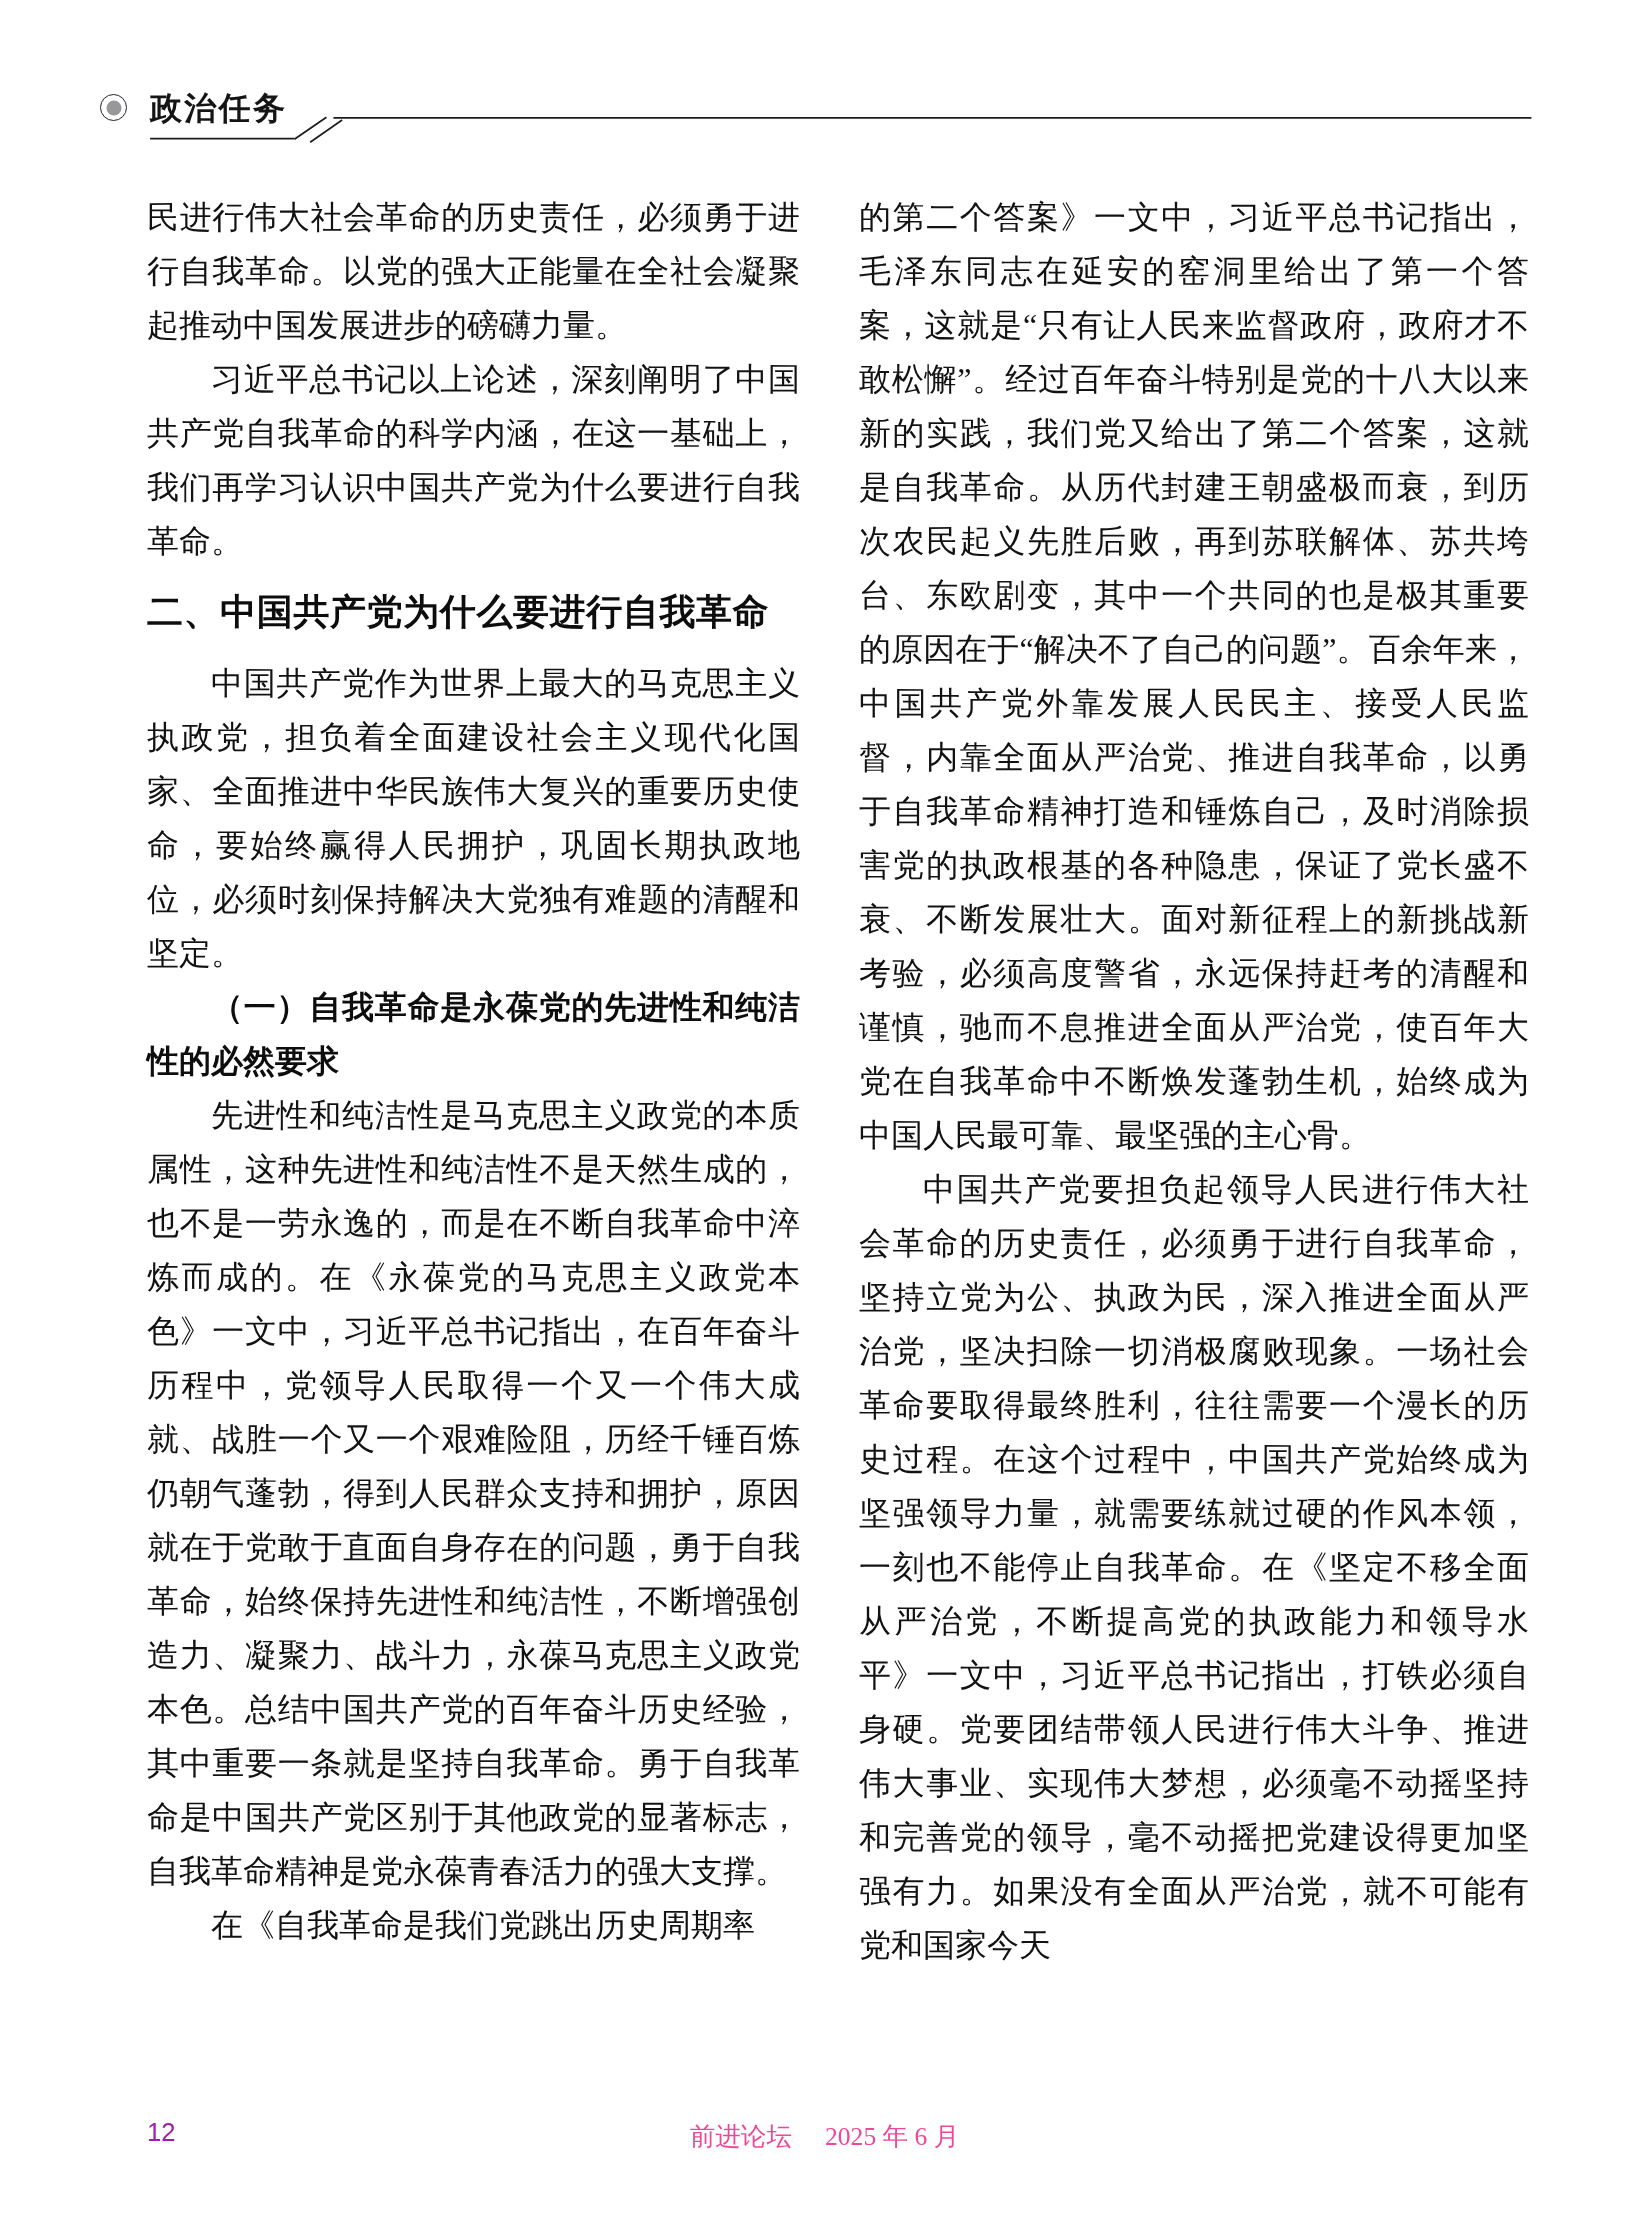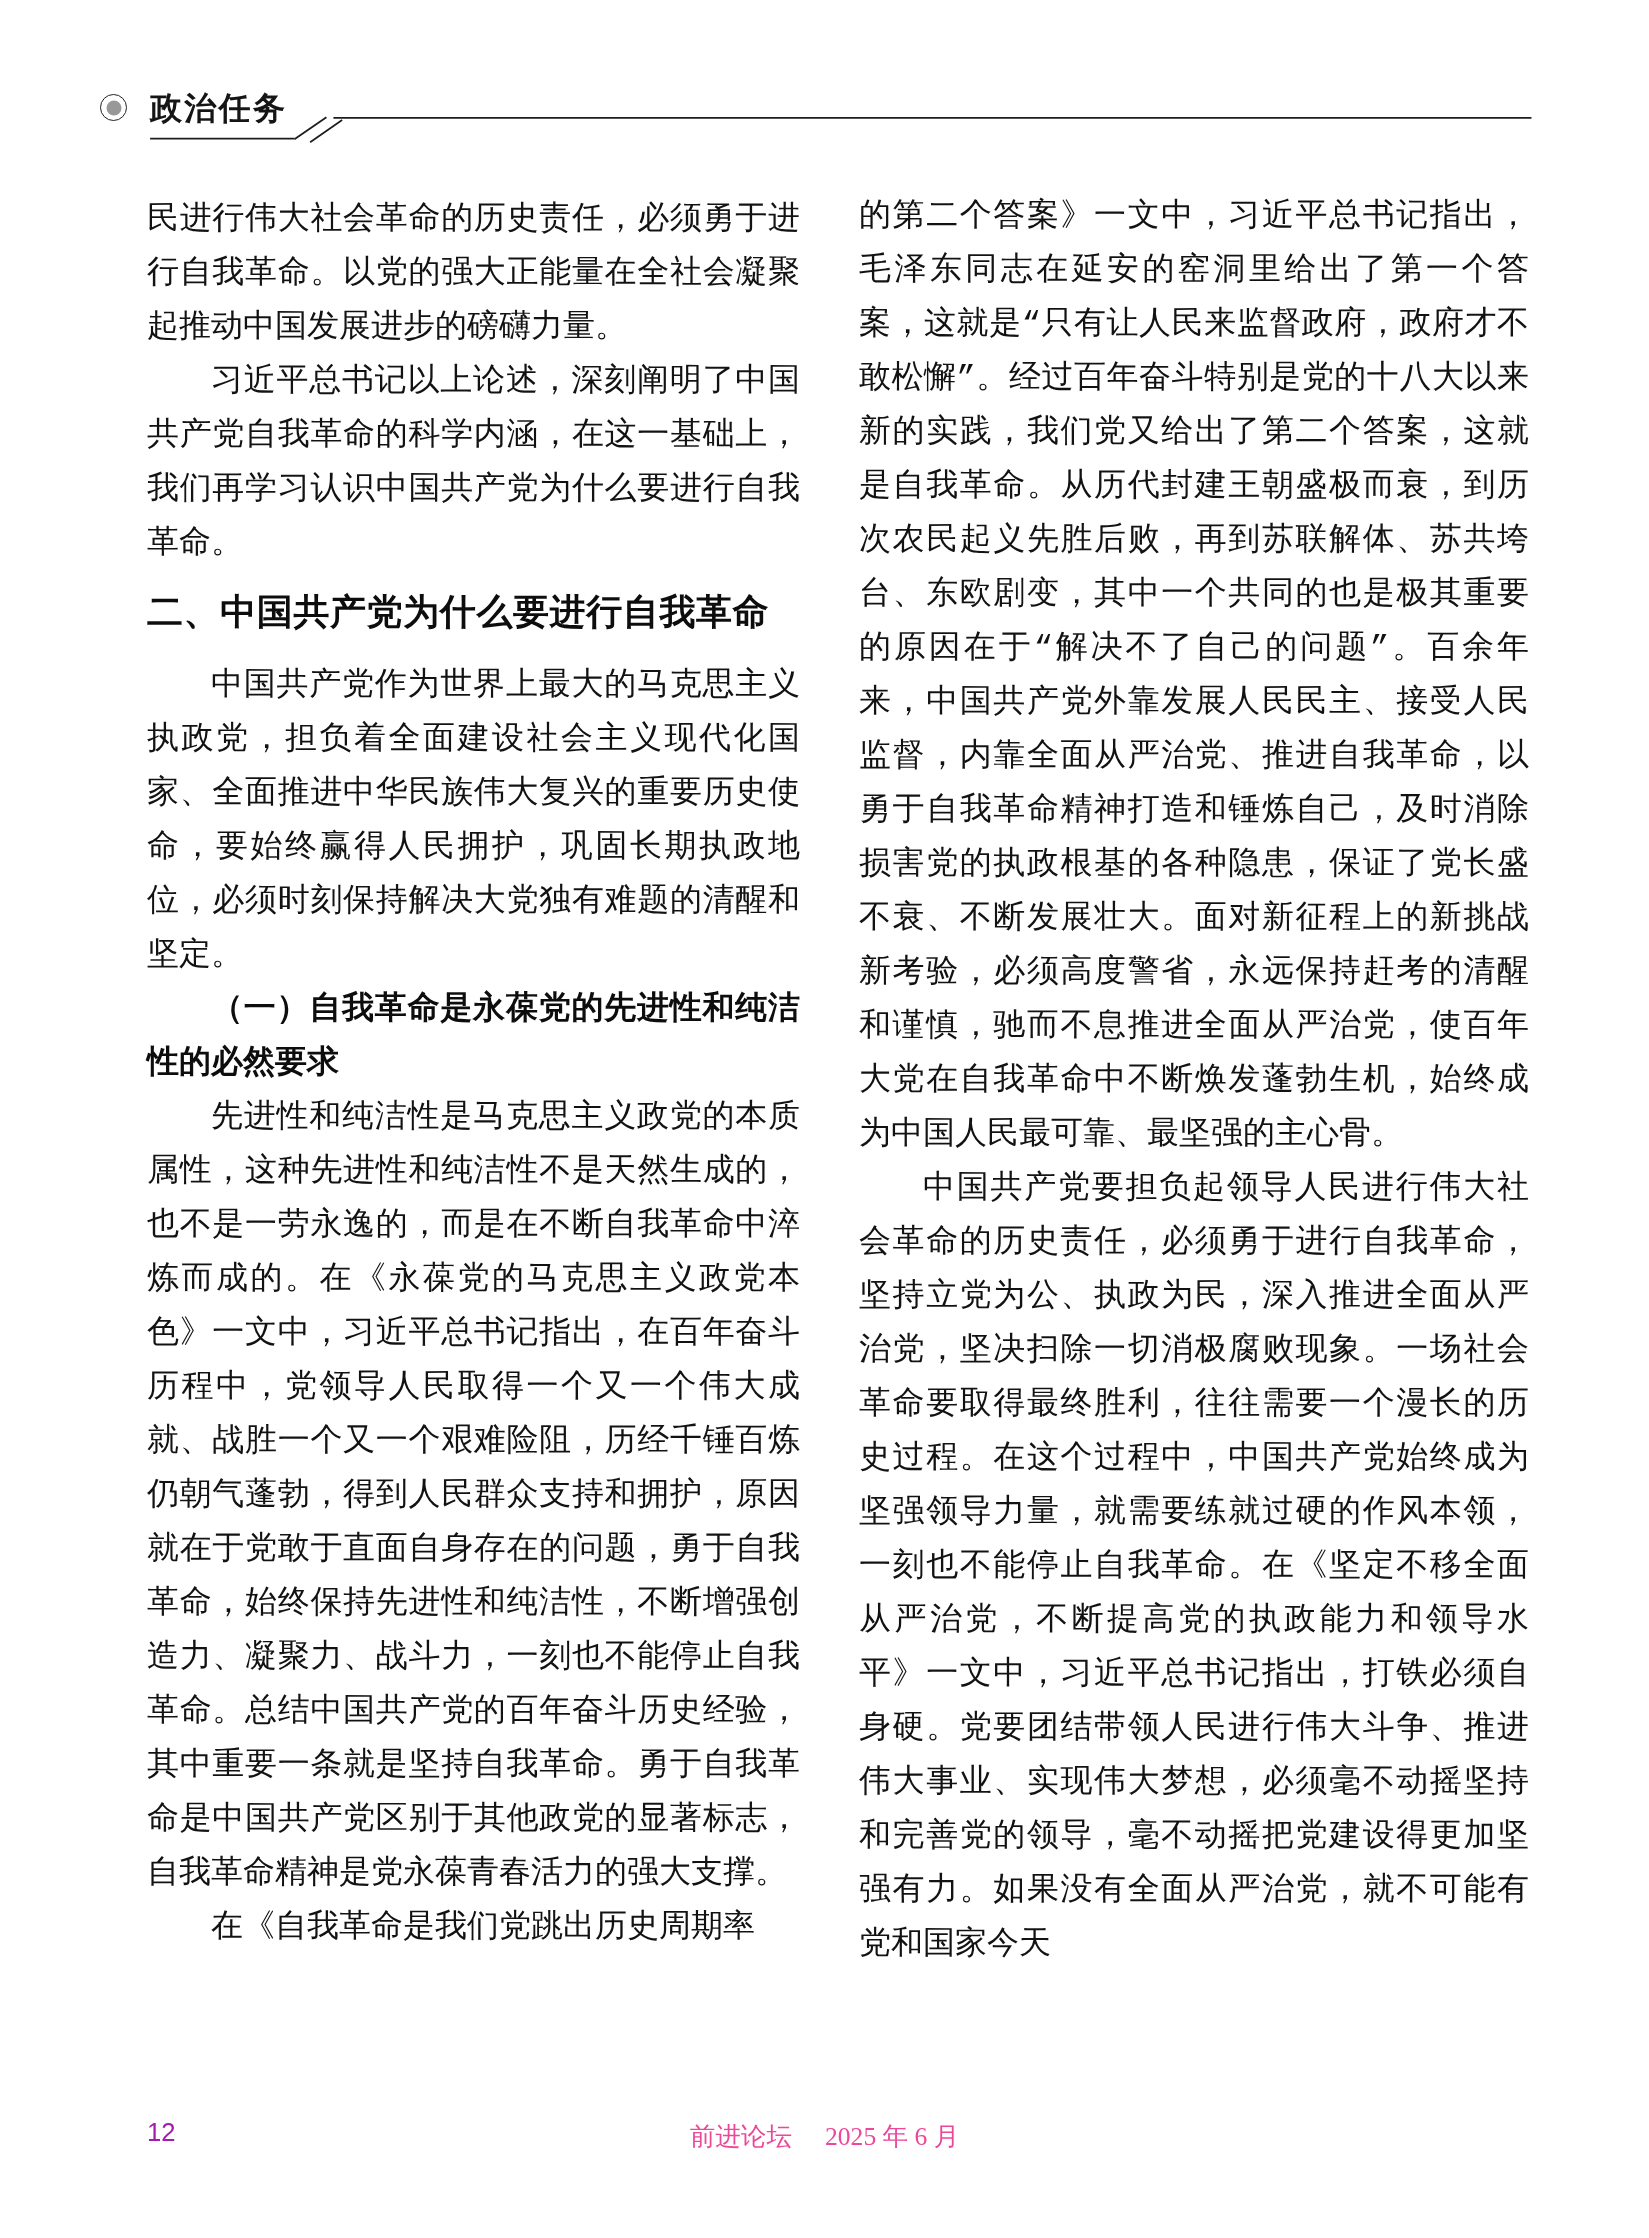--- a/index.html
+++ b/index.html
@@ -48,21 +48,21 @@
   
   .col {
     position: absolute;
     top: 190px;
     font-size: 32px;
     line-height: 54px;
     text-align: justify;
     color: #121212;
   }
   .col-left  { left: 147px;  width: 653px; }
-  .col-right { left: 859px; width: 670px; font-family: Liberation Mono, monospace; }
+  .col-right { left: 859px; width: 670px; }
   .col p { margin: 0; padding: 0; }
   .para-indent { text-indent: 2em; }
   .para-cont   { text-indent: 0; }
 
   .section-heading {
     font-family: "Liberation Sans", sans-serif;
     font-weight: bold;
     font-size: 36px;
     line-height: 62px;
     letter-spacing: 0.6px;
@@ -116,21 +116,21 @@
   </div>
 
   <main>
 
     <section class="col col-left">
       <p class="para-cont">民进行伟大社会革命的历史责任，必须勇于进行自我革命。以党的强大正能量在全社会凝聚起推动中国发展进步的磅礴力量。</p>
       <p class="para-indent">习近平总书记以上论述，深刻阐明了中国共产党自我革命的科学内涵，在这一基础上，我们再学习认识中国共产党为什么要进行自我革命。</p>
       <h2 class="section-heading">二、中国共产党为什么要进行自我革命</h2>
       <p class="para-indent">中国共产党作为世界上最大的马克思主义执政党，担负着全面建设社会主义现代化国家、全面推进中华民族伟大复兴的重要历史使命，要始终赢得人民拥护，巩固长期执政地位，必须时刻保持解决大党独有难题的清醒和坚定。</p>
       <h3 class="subhead">（一）自我革命是永葆党的先进性和纯洁性的必然要求</h3>
-      <p class="para-indent">先进性和纯洁性是马克思主义政党的本质属性，这种先进性和纯洁性不是天然生成的，也不是一劳永逸的，而是在不断自我革命中淬炼而成的。在《永葆党的马克思主义政党本色》一文中，习近平总书记指出，在百年奋斗历程中，党领导人民取得一个又一个伟大成就、战胜一个又一个艰难险阻，历经千锤百炼仍朝气蓬勃，得到人民群众支持和拥护，原因就在于党敢于直面自身存在的问题，勇于自我革命，始终保持先进性和纯洁性，不断增强创造力、凝聚力、战斗力，一刻也不能停止自我革命。总结中国共产党的百年奋斗历史经验，其中重要一条就是坚持自我革命。勇于自我革命是中国共产党区别于其他政党的显著标志，自我革命精神是党永葆青春活力的强大支撑。</p>
+      <p class="para-indent">先进性和纯洁性是马克思主义政党的本质属性，这种先进性和纯洁性不是天然生成的，也不是一劳永逸的，而是在不断自我革命中淬炼而成的。在《永葆党的马克思主义政党本色》一文中，习近平总书记指出，在百年奋斗历程中，党领导人民取得一个又一个伟大成就、战胜一个又一个艰难险阻，历经千锤百炼仍朝气蓬勃，得到人民群众支持和拥护，原因就在于党敢于直面自身存在的问题，勇于自我革命，始终保持先进性和纯洁性，不断增强创造力、凝聚力、战斗力，永葆马克思主义政党本色。总结中国共产党的百年奋斗历史经验，其中重要一条就是坚持自我革命。勇于自我革命是中国共产党区别于其他政党的显著标志，自我革命精神是党永葆青春活力的强大支撑。</p>
       <p class="para-indent">在《自我革命是我们党跳出历史周期率</p>
     </section>
 
     <section class="col col-right">
       <p class="para-cont">的第二个答案》一文中，习近平总书记指出，毛泽东同志在延安的窑洞里给出了第一个答案，这就是“只有让人民来监督政府，政府才不敢松懈”。经过百年奋斗特别是党的十八大以来新的实践，我们党又给出了第二个答案，这就是自我革命。从历代封建王朝盛极而衰，到历次农民起义先胜后败，再到苏联解体、苏共垮台、东欧剧变，其中一个共同的也是极其重要的原因在于“解决不了自己的问题”。百余年来，中国共产党外靠发展人民民主、接受人民监督，内靠全面从严治党、推进自我革命，以勇于自我革命精神打造和锤炼自己，及时消除损害党的执政根基的各种隐患，保证了党长盛不衰、不断发展壮大。面对新征程上的新挑战新考验，必须高度警省，永远保持赶考的清醒和谨慎，驰而不息推进全面从严治党，使百年大党在自我革命中不断焕发蓬勃生机，始终成为中国人民最可靠、最坚强的主心骨。</p>
       <p class="para-indent">中国共产党要担负起领导人民进行伟大社会革命的历史责任，必须勇于进行自我革命，坚持立党为公、执政为民，深入推进全面从严治党，坚决扫除一切消极腐败现象。一场社会革命要取得最终胜利，往往需要一个漫长的历史过程。在这个过程中，中国共产党始终成为坚强领导力量，就需要练就过硬的作风本领，一刻也不能停止自我革命。在《坚定不移全面从严治党，不断提高党的执政能力和领导水平》一文中，习近平总书记指出，打铁必须自身硬。党要团结带领人民进行伟大斗争、推进伟大事业、实现伟大梦想，必须毫不动摇坚持和完善党的领导，毫不动摇把党建设得更加坚强有力。如果没有全面从严治党，就不可能有党和国家今天</p>
     </section>
 
   </main>
 

